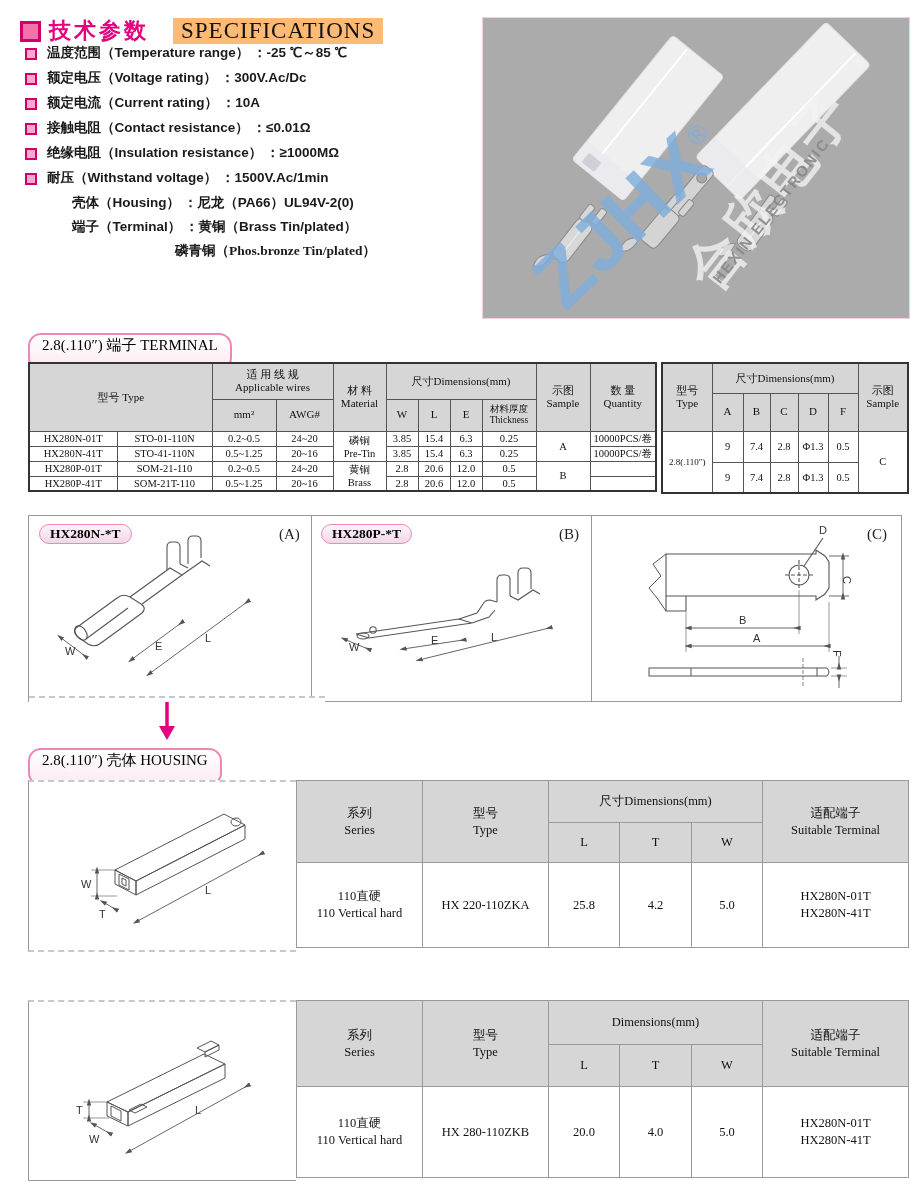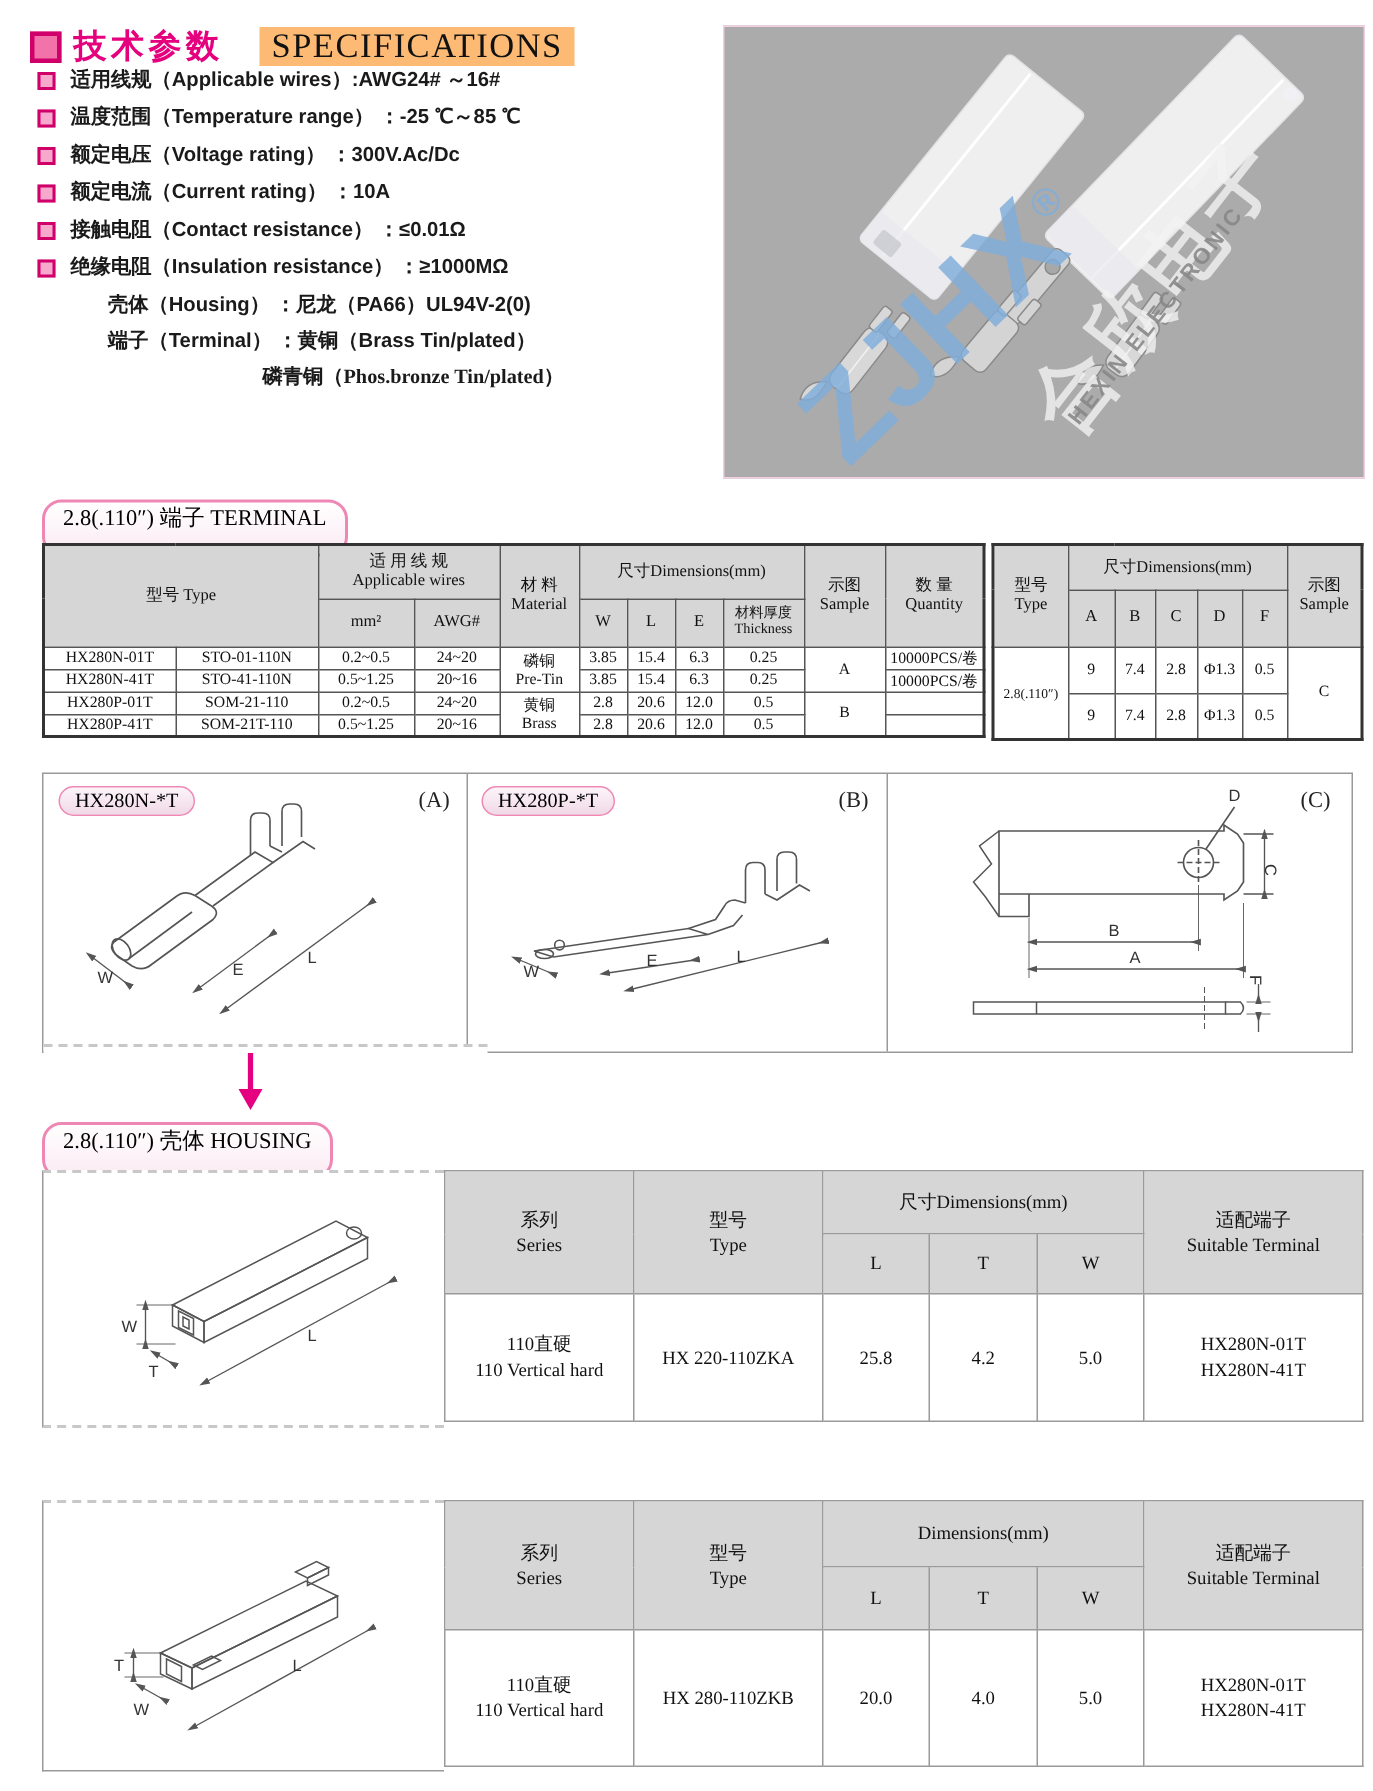--- a/index.html
+++ b/index.html
@@ -27,21 +27,21 @@
   .wm-brand sup{font-size:26px;}
   .wm-cn{left:188px;top:242px;transform:rotate(-52deg);transform-origin:0 0;
          font-size:54px;font-weight:bold;color:rgba(242,242,242,0.8);letter-spacing:4px;white-space:nowrap;}
   .wm-en{left:226px;top:258px;transform:rotate(-52deg);transform-origin:0 0;
          font-size:15px;font-weight:bold;color:rgba(135,135,135,0.9);letter-spacing:2px;white-space:nowrap;}
 
   
   .pill{border:2px solid #ef87b5;border-radius:13px;background:linear-gradient(180deg,#ffffff,#fbeaf3);
         font-family:"Liberation Serif",serif;font-size:15px;color:#000;padding:1px 12px 14px;white-space:nowrap;}
   .dpill{border:1.5px solid #ef87b5;border-radius:12px;background:linear-gradient(180deg,#fdf4f9,#f0d9e7);
-         font-family:"Liberation Serif",serif;font-size:13.5px;font-weight:normal;padding:1px 10px;white-space:nowrap;}
+         font-family:"Liberation Serif",serif;font-size:13.5px;font-weight:bold;padding:1px 10px;white-space:nowrap;}
   .tag{font-family:"Liberation Serif",serif;font-size:15px;color:#222;}
 
   
   table.t{border-collapse:collapse;table-layout:fixed;font-family:"Liberation Serif",serif;color:#111;}
   table.t td{border:1px solid #555;text-align:center;vertical-align:middle;padding:0;overflow:hidden;}
   table.main-t{border:2px solid #333;}
   table.main-t td{font-size:10.5px;}
   table.main-t .hd td{background:#d6d6d6;font-size:11px;line-height:1.2;}
   table.aux-t{border:2px solid #333;}
   table.aux-t td{font-size:10.5px;}
@@ -65,44 +65,44 @@
 </head>
 <body>
 
 <div class="abs title-row">
   <div class="title-sq"></div>
   <div class="title-cn">技术参数</div>
   <div class="title-en">SPECIFICATIONS</div>
 </div>
 
 <div class="abs specs">
-  <div class="spec-line">
-      <div class="bullet"></div>
-      <span>适用线规（Applicable wires）:AWG24# ～16#</span>
-    </div>
   <div class="spec-line">
       <div class="bullet"></div>
       <span>温度范围（Temperature range） ：-25 ℃～85 ℃</span>
     </div>
   <div class="spec-line">
       <div class="bullet"></div>
       <span>额定电压（Voltage rating） ：300V.Ac/Dc</span>
     </div>
   <div class="spec-line">
       <div class="bullet"></div>
       <span>额定电流（Current rating） ：10A</span>
     </div>
   <div class="spec-line">
       <div class="bullet"></div>
       <span>接触电阻（Contact resistance） ：≤0.01Ω</span>
     </div>
   <div class="spec-line">
       <div class="bullet"></div>
       <span>绝缘电阻（Insulation resistance） ：≥1000MΩ</span>
     </div>
+  <div class="spec-line">
+      <div class="bullet"></div>
+      <span>耐压（Withstand voltage） ：1500V.Ac/1min</span>
+    </div>
   <div class="spec-sub">壳体（Housing） ：尼龙（PA66）UL94V-2(0)</div>
   <div class="spec-sub">端子（Terminal） ：黄铜（Brass Tin/plated）</div>
   <div class="spec-sub2">磷青铜（Phos.bronze Tin/plated）</div>
 </div>
 
 <div class="abs photo">
   <svg width="426" height="300" viewBox="0 0 426 300">
     <rect width="426" height="300" fill="#ababab"></rect>
 
     <g transform="translate(165,100) rotate(39)">

